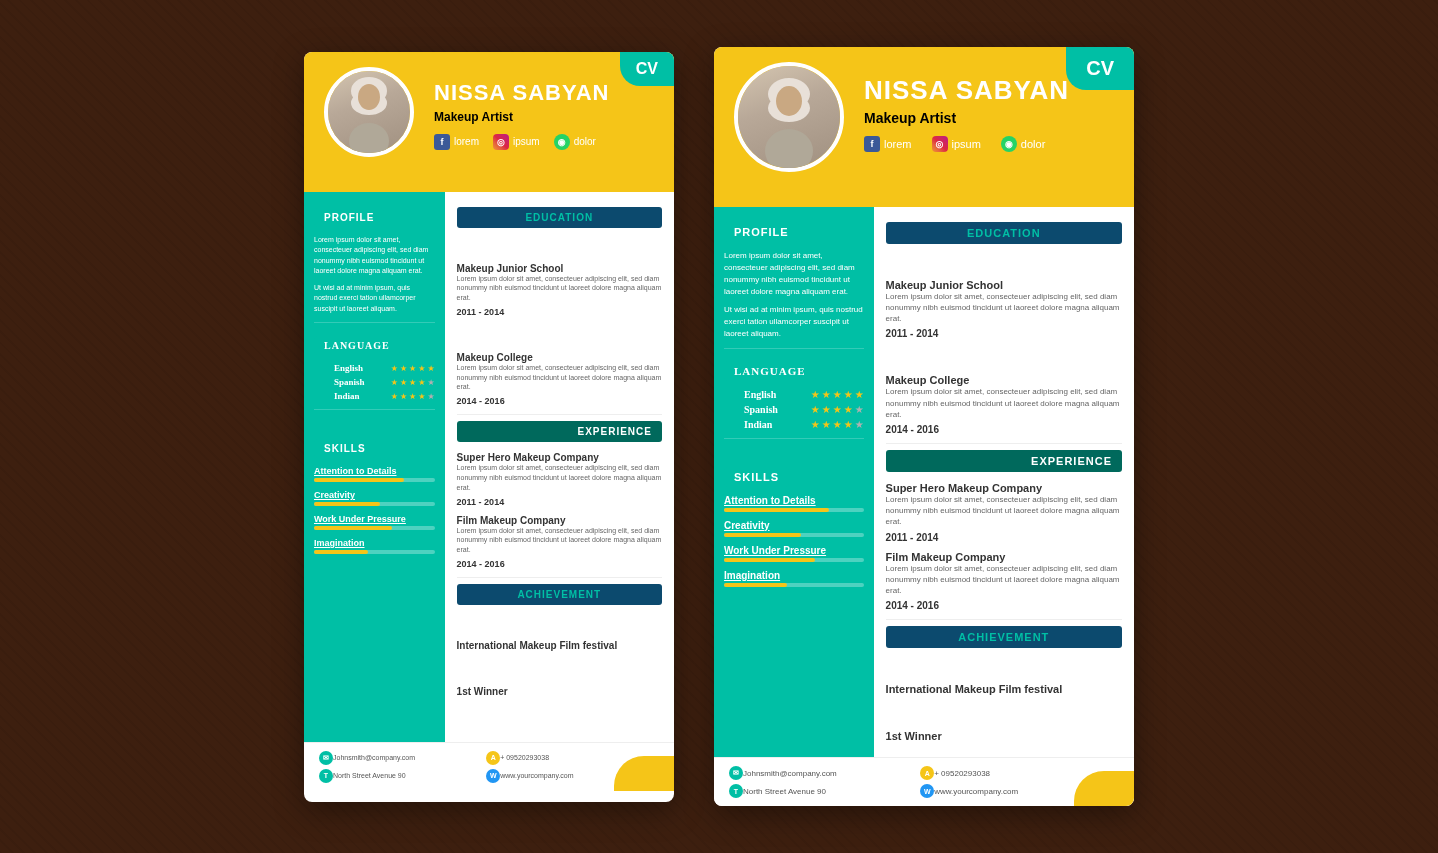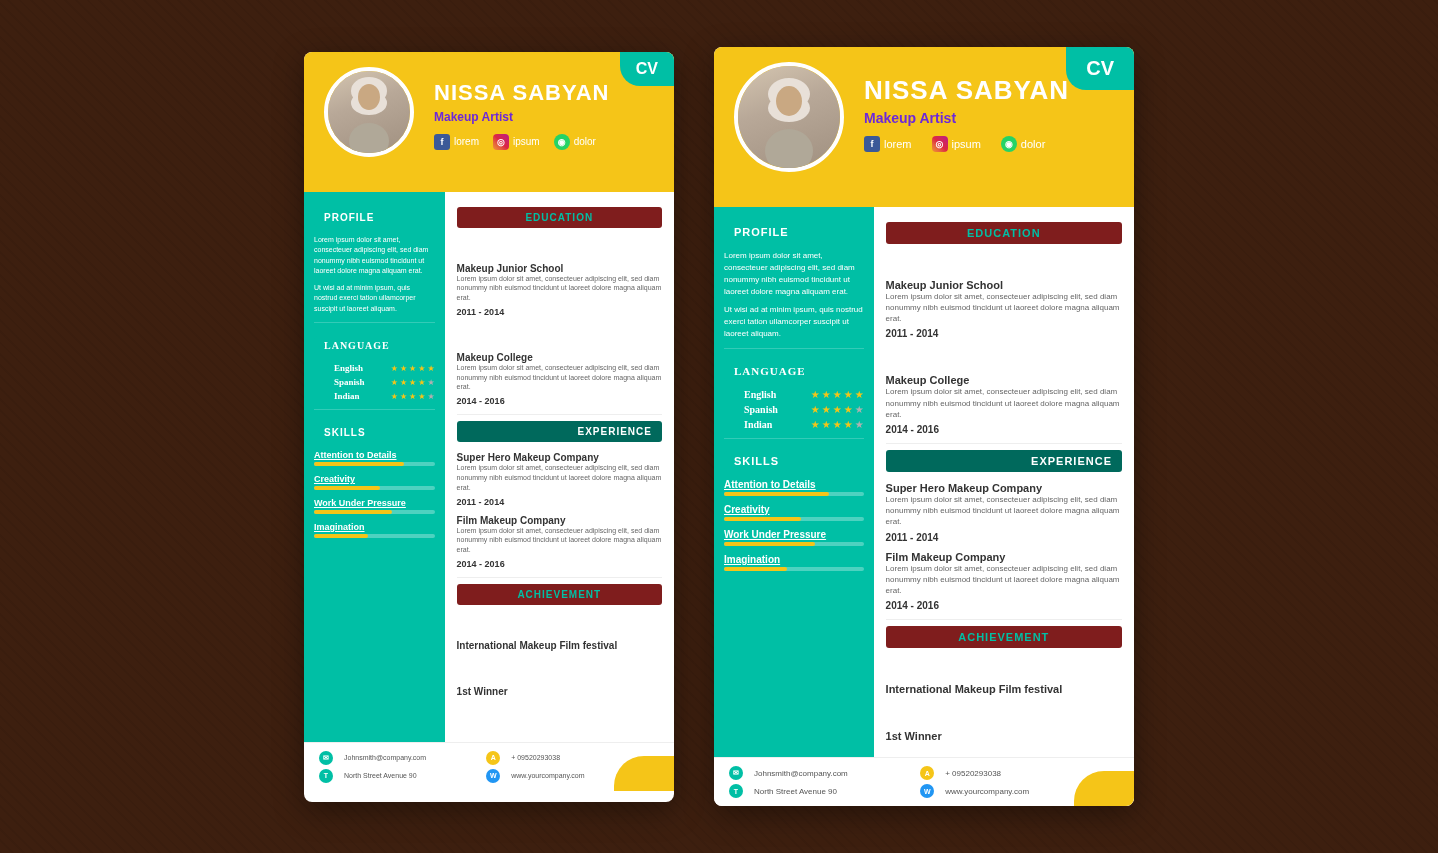--- a/index.html
+++ b/index.html
@@ -85,21 +85,21 @@
       letter-spacing: 1px;
       margin-top: 8px;
       text-transform: uppercase;
     }
 
     .cv-card.large .cv-name {
       font-size: 26px;
     }
 
     .cv-title {
-      color: #6d28d9;
+      color: #000000;
       font-size: 12px;
       font-weight: bold;
       margin-top: 4px;
     }
 
     .cv-social {
       display: flex;
       gap: 14px;
       margin-top: 10px;
       align-items: center;
@@ -156,21 +156,21 @@
       font-size: 10px;
       letter-spacing: 1px;
       padding: 4px 10px;
       border-radius: 3px;
       margin-bottom: 8px;
       text-transform: uppercase;
     }
 
     .section-header-bar {
       display: block;
-      background: #7f1d1d;
+      background: #0c4a6e;
       color: #00BFA5;
       font-weight: bold;
       font-size: 10px;
       letter-spacing: 1px;
       padding: 5px 10px;
       border-radius: 3px;
       margin-bottom: 8px;
       text-transform: uppercase;
       text-align: center;
     }
@@ -215,21 +215,21 @@
       display: flex;
       gap: 2px;
     }
     .star {
       color: #F5C518;
       font-size: 8px;
     }
     .star.empty { color: #b0b0b0; }
 
     
-    .skills-section { margin-top: 12px; }
+    .skills-section { margin-top: 28px; }
     .skill-item { margin-bottom: 8px; }
     .skill-name {
       font-size: 9px;
       color: #00BFA5;
       font-weight: bold;
       margin-bottom: 2px;
     }
     .skill-bar-bg {
       background: #e0e0e0;
       height: 4px;
@@ -304,21 +304,21 @@
       bottom: 0;
       width: 60px;
       height: 35px;
       background: #F5C518;
       border-radius: 30px 0 0 0;
     }
 
     .footer-item {
       display: flex;
       align-items: center;
-      gap: 11px;
+      gap: 0;
       font-size: 7px;
       color: #555;
       width: 48%;
     }
 
     .footer-icon {
       width: 14px;
       height: 14px;
       border-radius: 50%;
       display: inline-flex;

